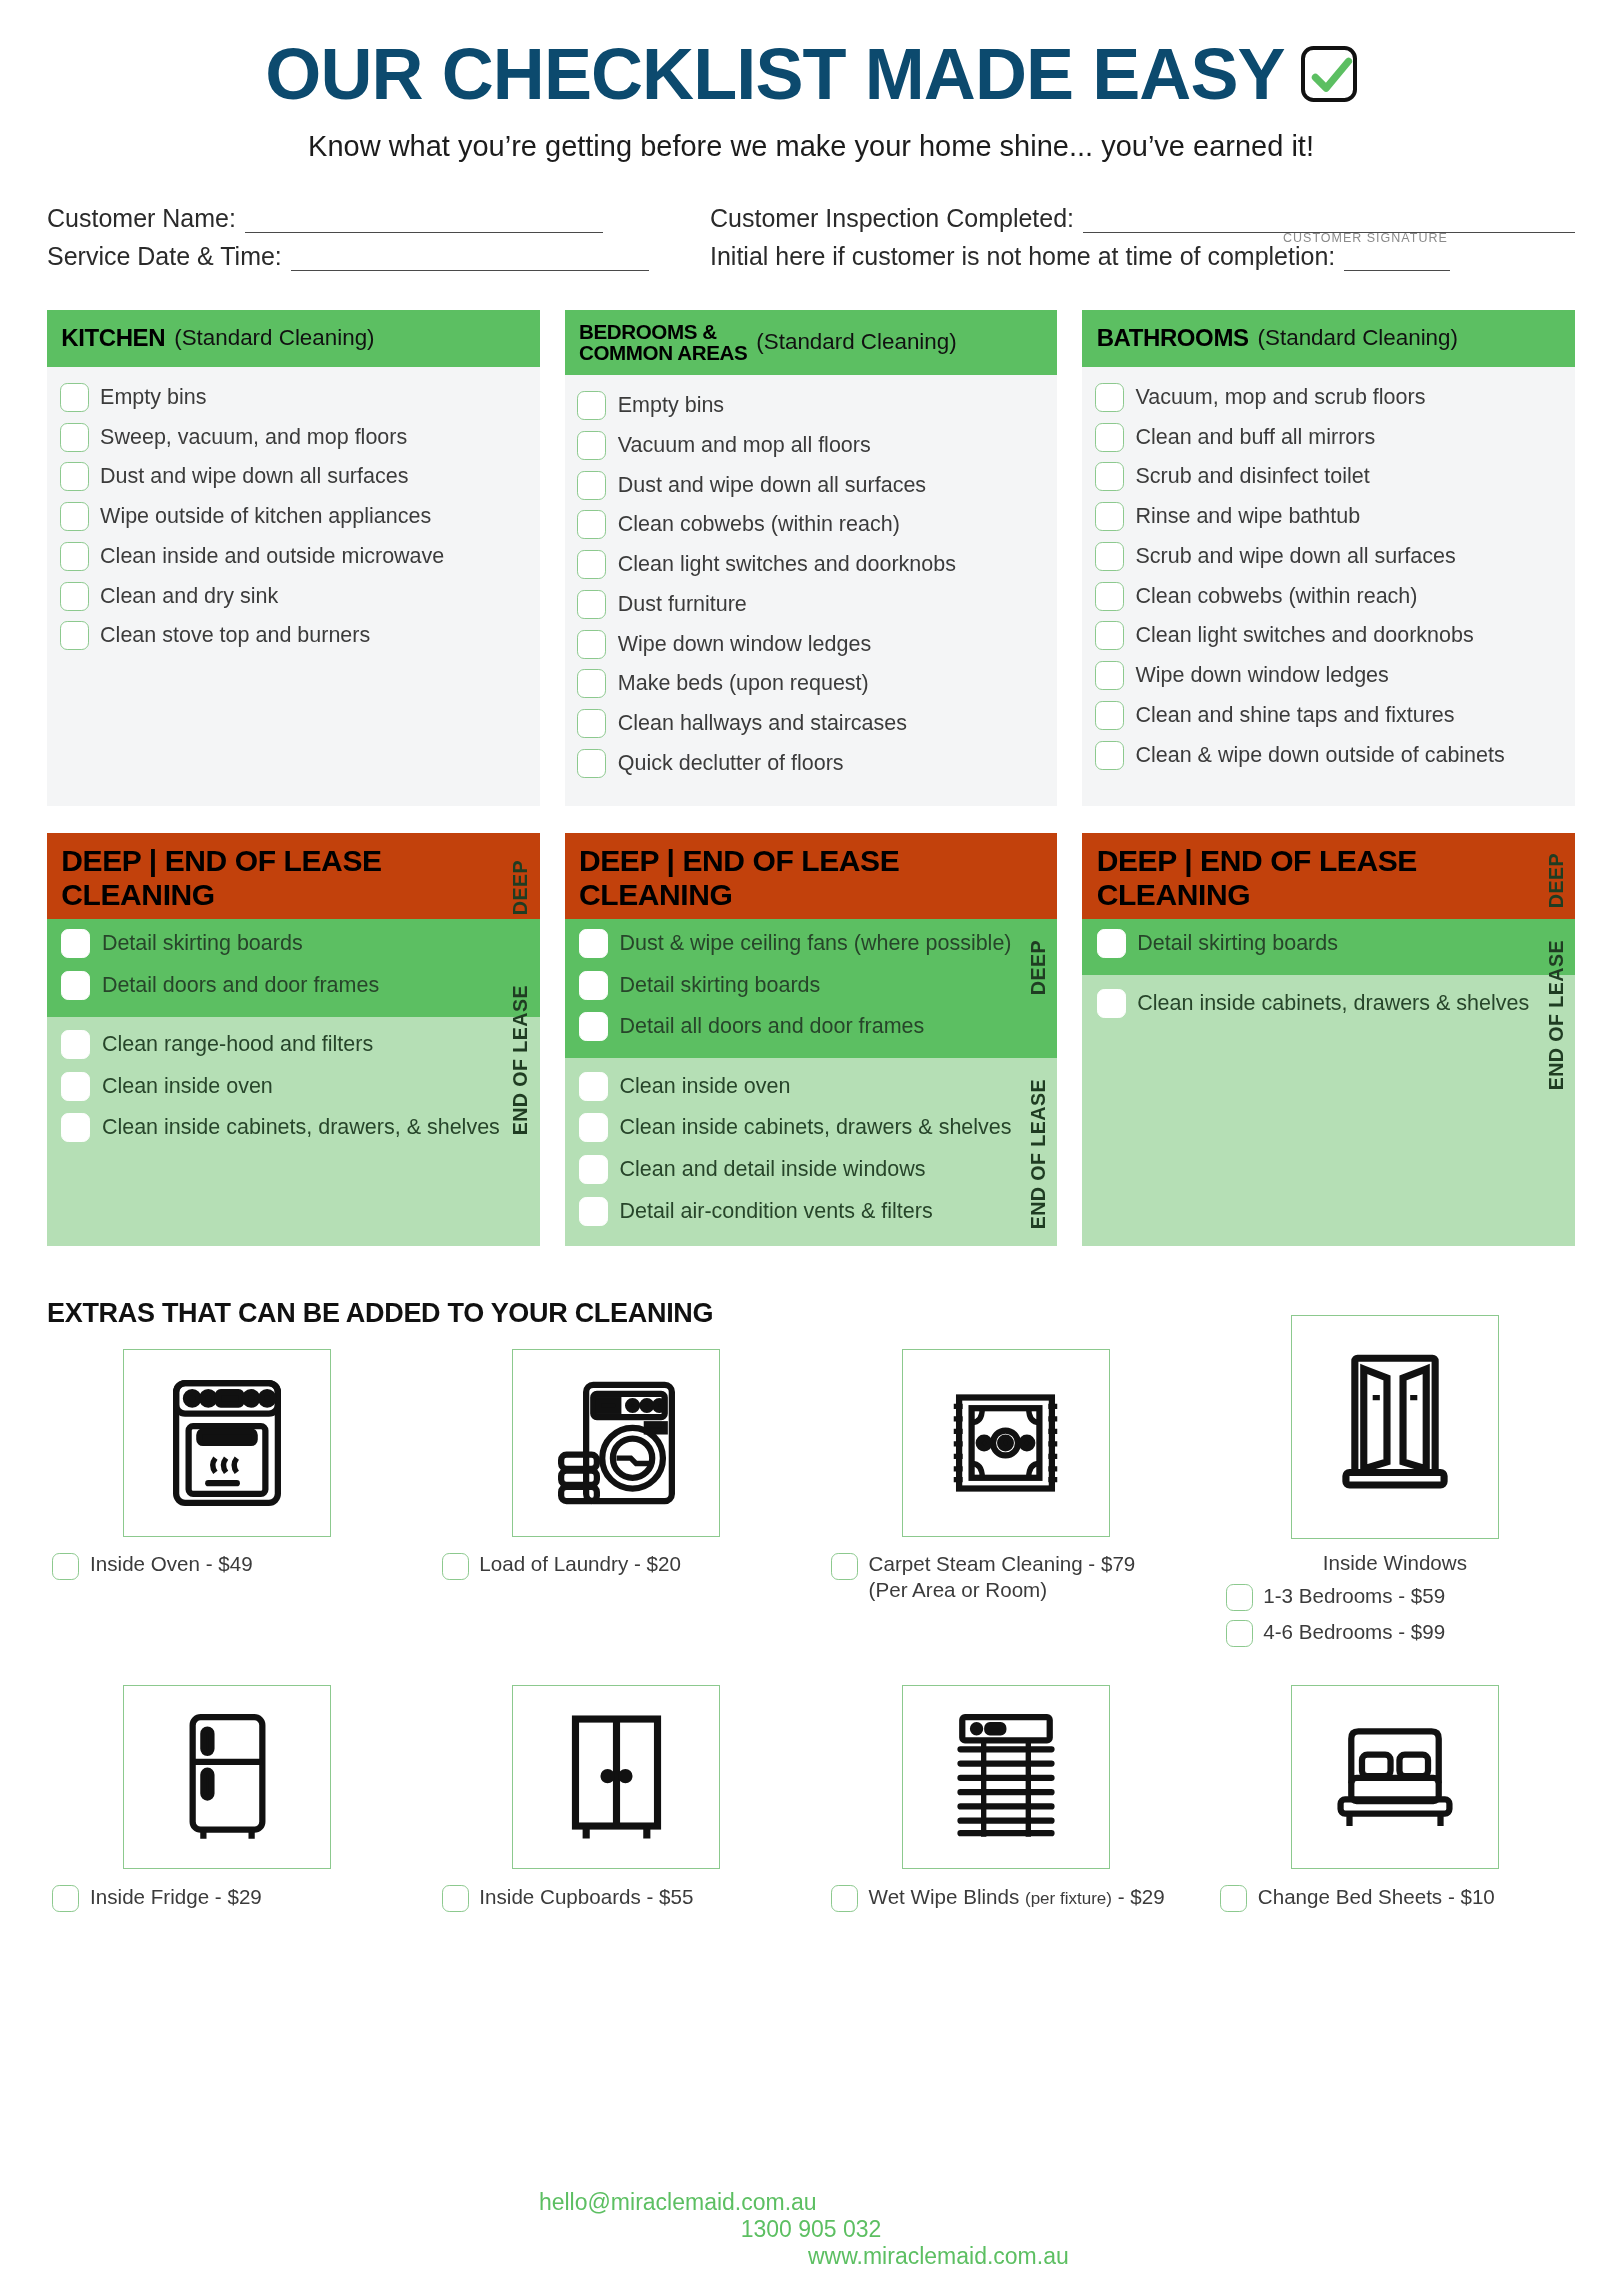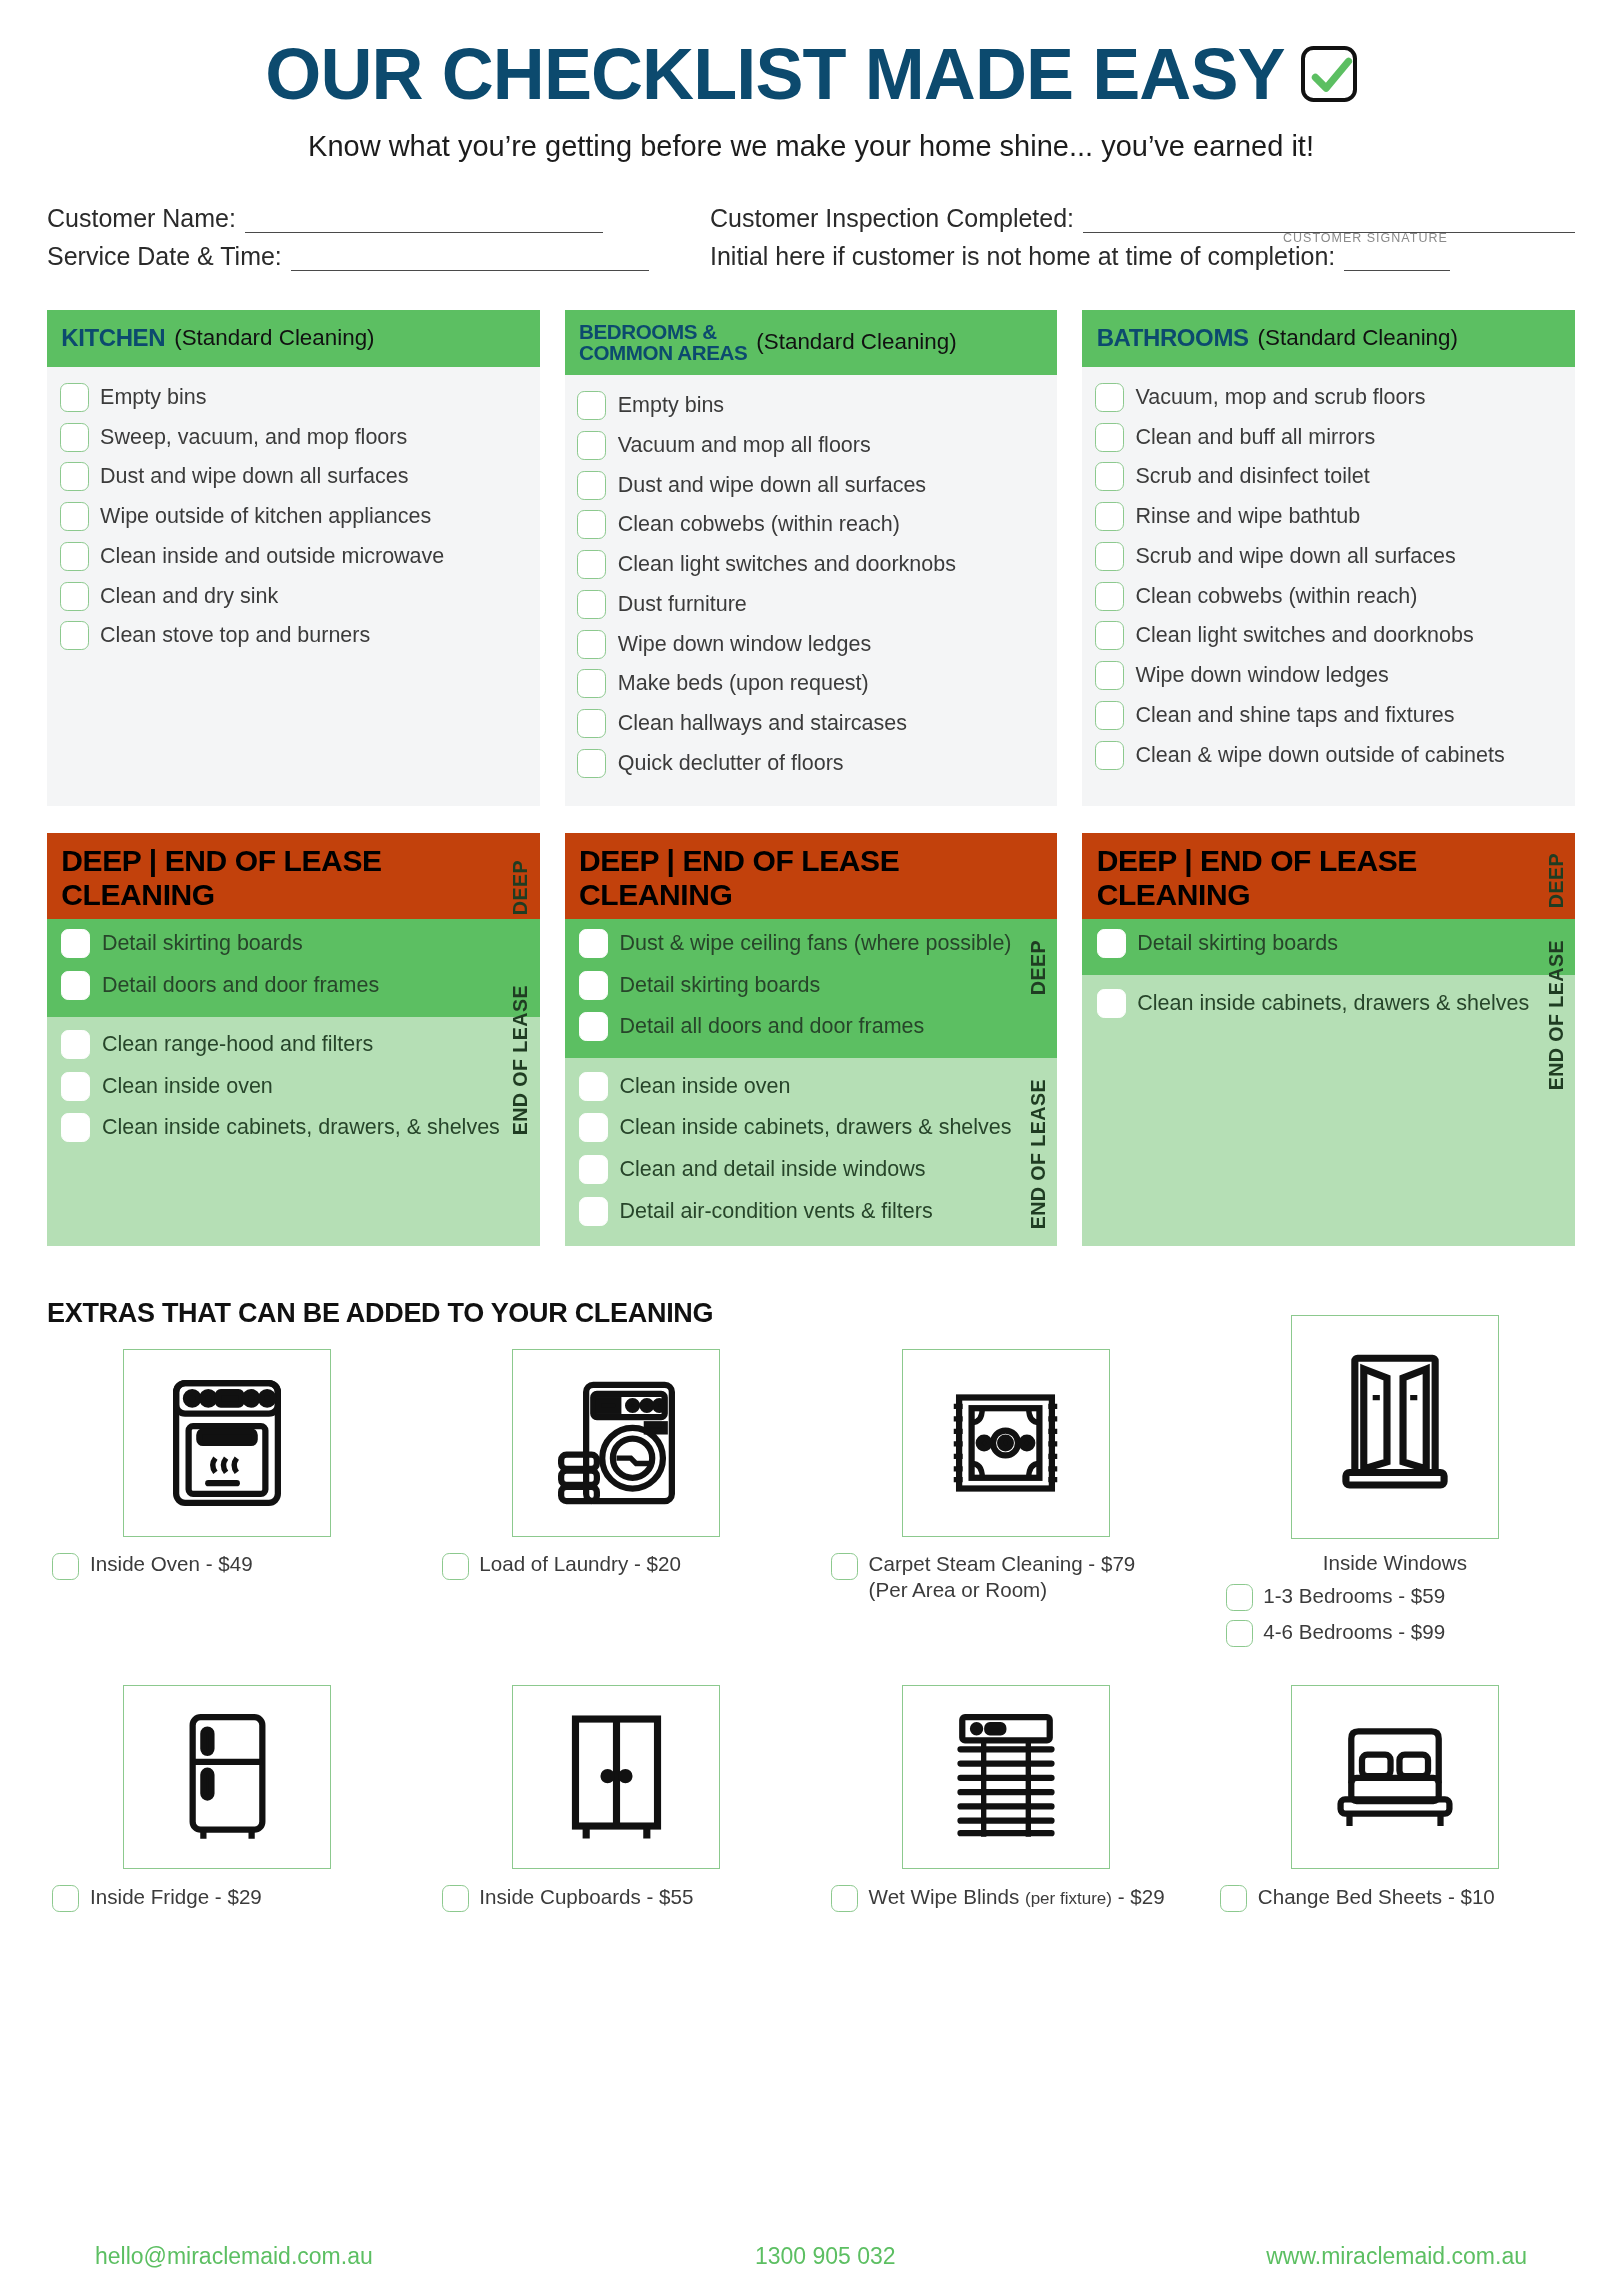--- a/index.html
+++ b/index.html
@@ -50,21 +50,21 @@
 
   
   .cards { display: flex; gap: 25px; margin-top: 39px; }
   .card { flex: 1; background: #f4f5f6; }
   .card-head {
     background: #5cbf62; padding: 11.6px 14.3px;
     display: flex; align-items: center; gap: 9px;
     min-height: 57px;
   }
   .card-head .strong {
-    font-weight: 700; font-size: 24px; color: #0c4a6e;
+    font-weight: 700; font-size: 24px; color: #000000;
     letter-spacing: -0.4px; line-height: 1.02;
   }
   .card-head .strong.two-line { font-size: 20.6px; }
   .card-head .light { font-size: 22.4px; color: #111; font-weight: 400; }
   .card-body { padding: 10.7px 12.5px 23px 12.5px; }
   .chk-row { display: flex; align-items: center; gap: 11.6px; padding: 5.4px 0; }
   .box {
     width: 29px; height: 29px; border: 1.8px solid #8cc98e;
     border-radius: 7.2px; background: #fff; flex: none;
   }
@@ -129,21 +129,21 @@
   .extra-head-label { font-size: 20.6px; color: #3b3b3b; margin-top: 12.5px; }
   .sub-opts { width: 100%; padding-left: 5.4px; }
   .sub-opts .extra-caption { margin-top: 7.2px; }
   .row2 { margin-top: 38px; }
   .row2 .icon-frame { height: 184px; }
 
   
   .footer {
     position: absolute; left: 0; right: 0; bottom: 23px;
     display: flex; align-items: center; padding: 0 95px;
-    font-size: 23px; color: #5cbf62;
+    font-size: 23px; color: #5cbf62; flex-direction: column;
   }
   .footer .f1 { width: 38%; text-align: left; }
   .footer .f2 { width: 26%; text-align: center; }
   .footer .f3 { width: 36%; text-align: right; }
 </style>
 </head>
 <body>
 
 <div class="page">
 

